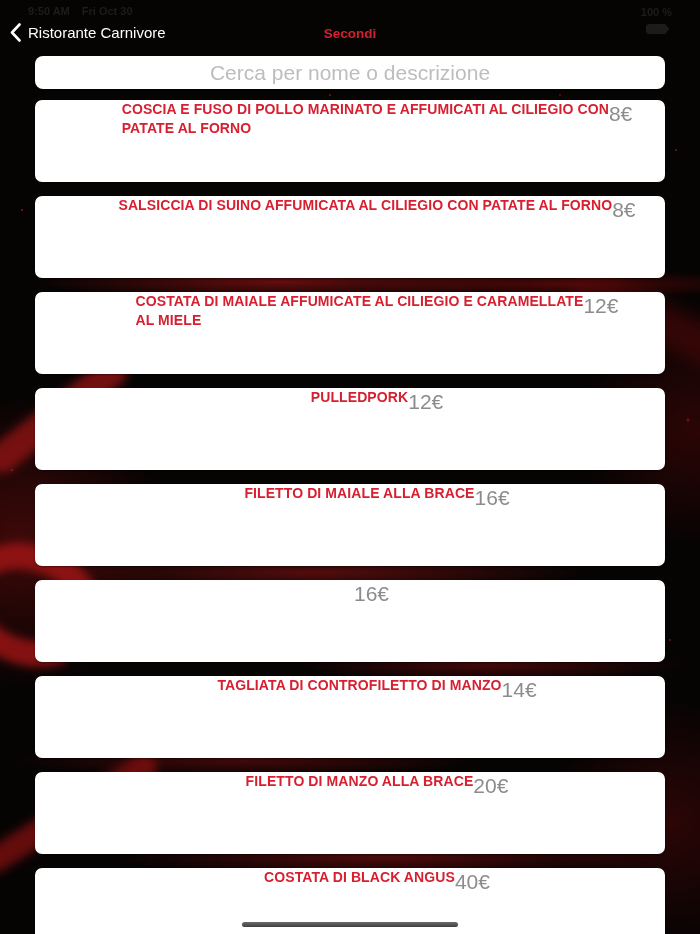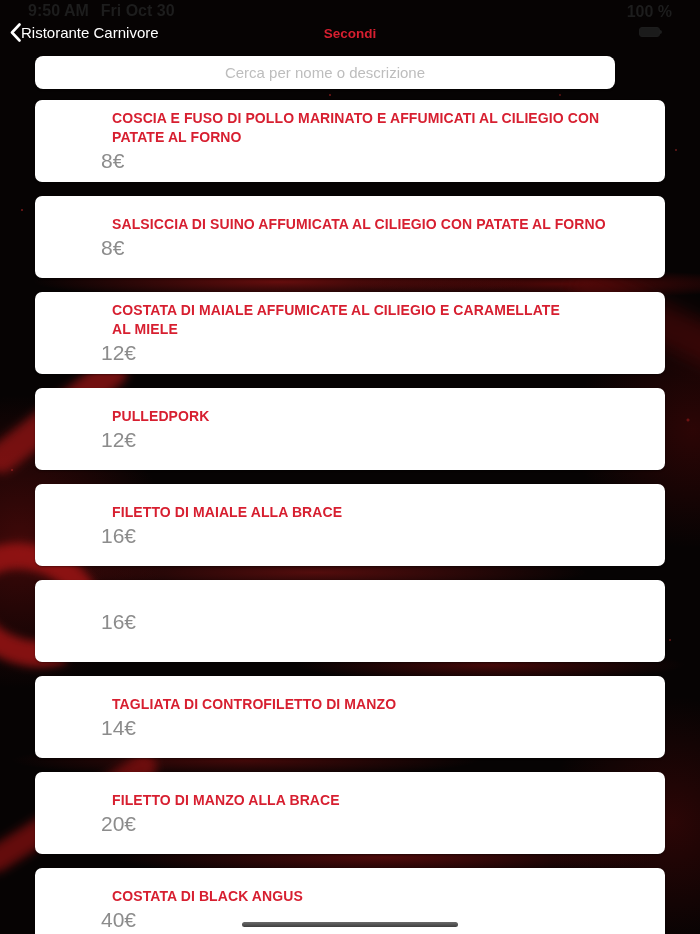--- a/index.html
+++ b/index.html
@@ -44,52 +44,52 @@
   .stroke.s1 { left:-28px; top:400px; width:170px; height:30px; transform:rotate(-38deg); background:rgba(150,20,20,.75); }
   .stroke.s2 { left:-30px; top:800px; width:200px; height:26px; transform:rotate(-32deg); background:rgba(140,16,16,.7); }
   .stroke.s3 { right:-44px; top:300px; width:180px; height:40px; transform:rotate(25deg); background:rgba(90,8,8,.5); filter:blur(9px); }
   .ring { position:absolute; left:-46px; top:545px; width:150px; height:120px;
     border:26px solid rgba(170,22,22,.75); border-right-color:transparent;
     border-radius:50%; transform:rotate(20deg); filter:blur(4px); }
 
   
   .status-bar { position:absolute; top:0; left:0; right:0; height:20px; z-index:3;
     display:flex; align-items:center; justify-content:space-between;
-    padding:11px 28px; color:#1d1d1d; font-size:16px; font-weight:bold;text-align:center; }
+    padding:11px 28px; color:#1d1d1d; font-size:11px; font-weight:bold;text-align:center; }
   .status-left { display:flex; gap:12px; }
   .status-right { display:flex; align-items:center; gap:6px;flex-direction:column; }
   .wifi { width:15px; height:11px; position:relative; overflow:hidden; }
   .wifi span { position:absolute; border:2px solid #1d1d1d; border-radius:50%;
     border-bottom-color:transparent; border-left-color:transparent; border-right-color:transparent; }
   .wifi .w1 { width:14px; height:14px; left:0;   top:1px; transform:rotate(-45deg) rotate(45deg); border-bottom:none;}
   .wifi .w2 { width:8px;  height:8px;  left:3px; top:4px; }
   .wifi .w3 { width:3px;  height:3px;  left:6px; top:7px; background:#1d1d1d; border:none; border-radius:50%; }
   .battery { width:21px; height:10px; border:1px solid #1d1d1d; border-radius:3px; position:relative; background:#1b1b1b; }
   .battery::after { content:""; position:absolute; right:-3px; top:2.5px; width:2px; height:4px;
     background:#1d1d1d; border-radius:0 2px 2px 0; }
 
   
   .nav-bar { position:absolute; top:20px; left:0; right:0; height:32px; z-index:3; }
-  .back-button { position:absolute; left:10px; top:3px; display:flex; align-items:center; gap:0;
+  .back-button { position:absolute; left:10px; top:3px; display:flex; align-items:center; gap:7px;
     color:#ffffff; font-size:15px; cursor:pointer; }
   .back-button svg { display:block; }
   .page-title { position:absolute; left:0; right:0; top:6px; text-align:center;
     color:var(--accent); font-size:13.5px; font-weight:bold; }
 
   
   .content { position:absolute; top:56px; left:35px; width:630px; z-index:2; }
-  .search-input { display:block; width:580px; height:33px; border:none; outline:none;
-    border-radius:8px; background:var(--card); text-align:center; font-size:15px;
+  .search-input { display:block; width:630px; height:33px; border:none; outline:none;
+    border-radius:8px; background:var(--card); text-align:center; font-size:21px;
     color:#444; font-family:"Liberation Sans", sans-serif;
     box-shadow:0 1px 2px rgba(0,0,0,.4); margin-bottom:11px; }
   .search-input::placeholder { color:#bdbdbd; }
 
   .menu-list { display:flex; flex-direction:column; gap:14px; }
   .menu-item-card { background:var(--card); border-radius:7px; height:82px; flex:0 0 82px;
-    display:flex; flex-direction:column; justify-content:center;
+    display:flex; flex-direction:row; justify-content:center;
     padding:0 23px 0 66px; box-shadow:0 1px 2px rgba(0,0,0,.4); cursor:pointer; }
   .menu-item-name { color:var(--accent); font-size:14px; font-weight:bold;
     line-height:19px; margin-left:11px; white-space:pre-line; letter-spacing:.1px; }
   .menu-item-price { color:var(--price); font-size:21px; line-height:25px; margin-top:1px; }
 
   
   .home-indicator { position:absolute; left:242px; bottom:7px; width:216px; height:5px;
     border-radius:3px; z-index:4;
     background:linear-gradient(180deg,#6b6b6b,#3f3f3f); cursor:grab; }
 </style>

